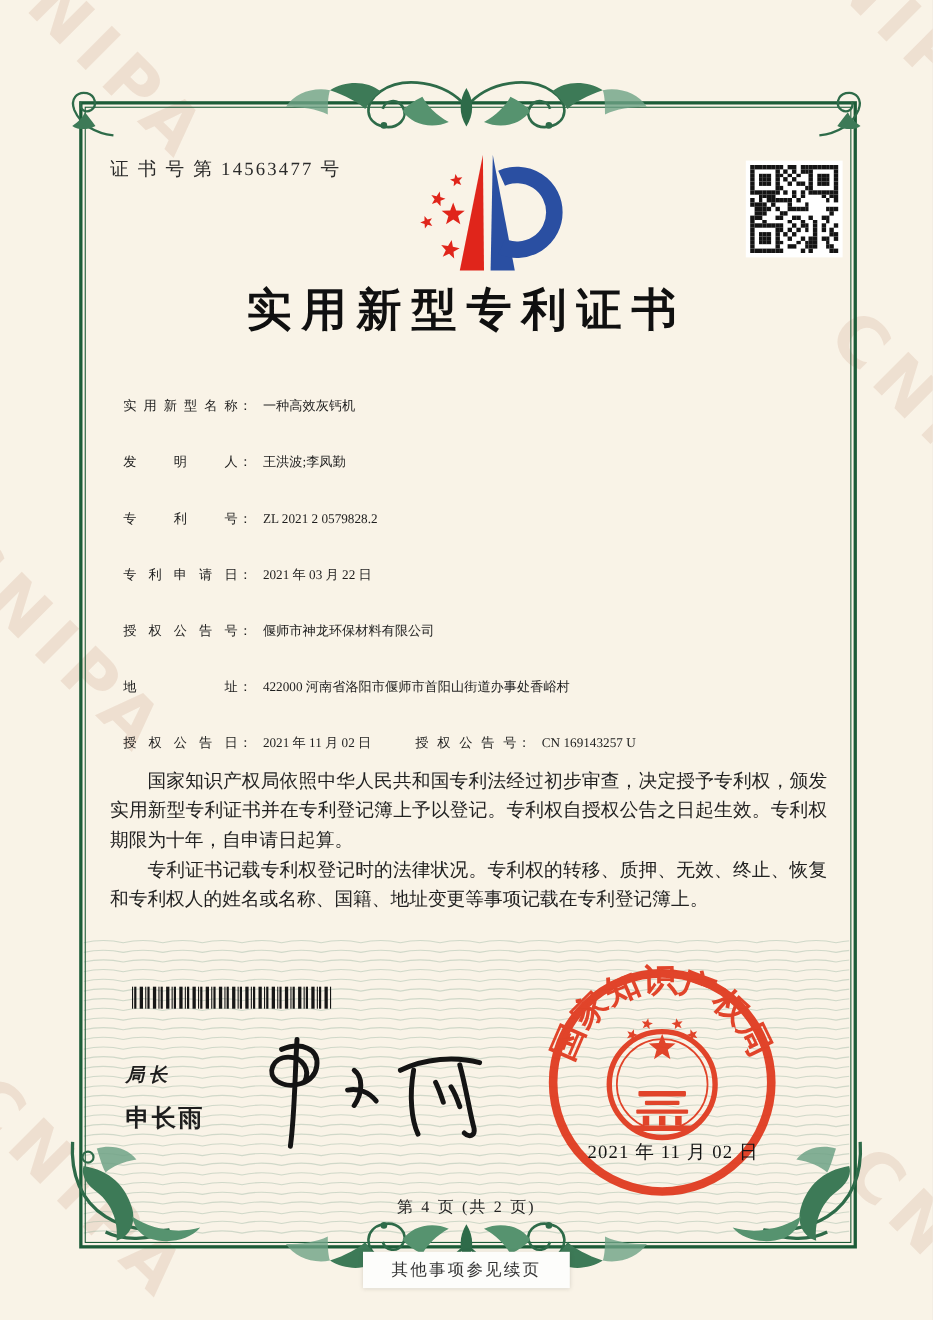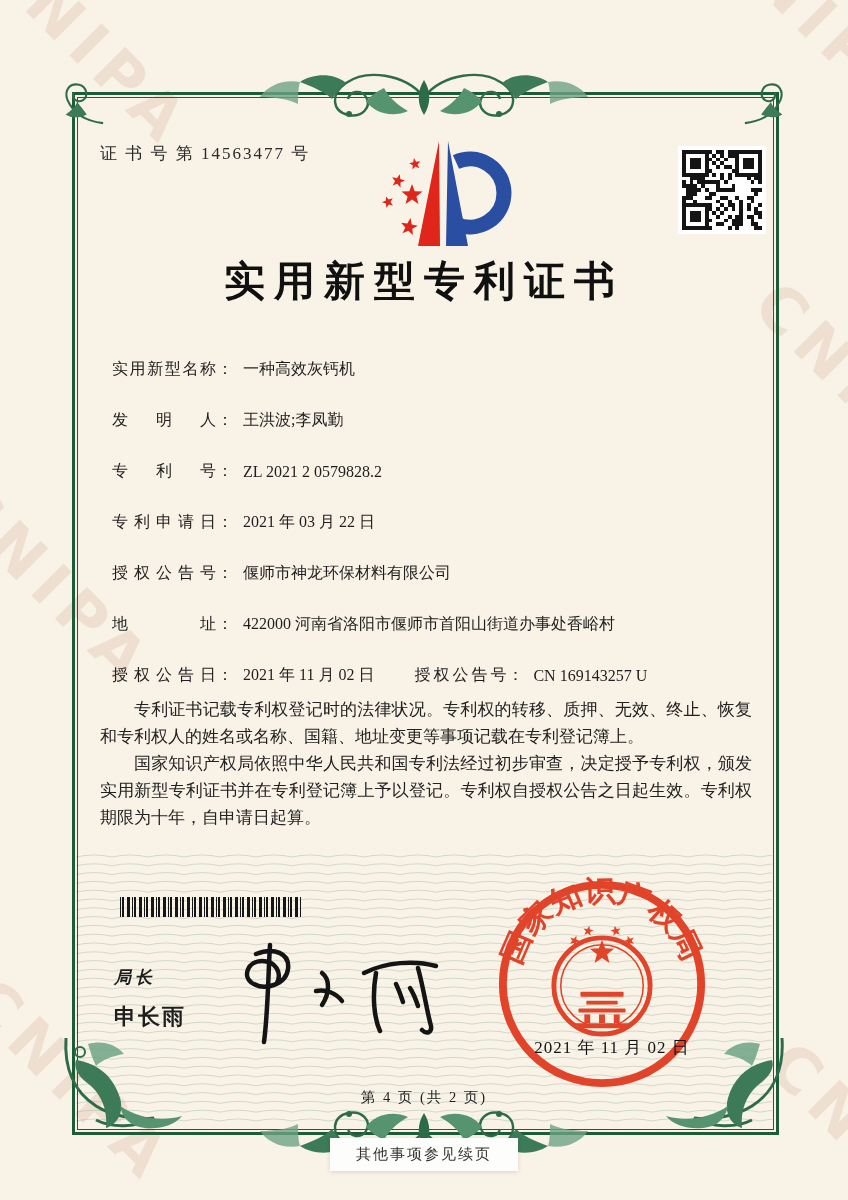--- a/index.html
+++ b/index.html
@@ -54,21 +54,21 @@
     display:grid; grid-template-columns:repeat(21,1fr); grid-template-rows:repeat(21,1fr);
   }
   .qr .m{background:#141414;}
 
   .title{
     position:absolute; left:0; top:254px; width:100%; z-index:4;
     text-align:center; font-size:41px; font-weight:700; letter-spacing:9px; color:#101010;
   }
 
   .fields{position:absolute; left:112px; top:344px; width:646px; z-index:4;}
-  .frow{display:flex; align-items:center; height:51px; font-size:16px;}
+  .frow{display:flex; align-items:center; height:51px; font-size:12px;}
   .flabel{display:inline-block; width:104px; text-align:justify; text-align-last:justify;}
   .fcolon{margin:0 10px 0 1px;}
   .fvalue{white-space:nowrap;}
   .fpair2{margin-left:40px; display:flex; align-items:center;}
   .fpair2 .flabel{width:92px;}
 
   .body-text{
     position:absolute; left:100px; top:696px; width:652px; z-index:4;
     font-size:17px; line-height:27px; text-align:justify; color:#222;
   }
@@ -688,22 +688,22 @@
         <span class="fvalue">2021 年 11 月 02 日</span>
       <span class="fpair2">
         <span class="flabel">授权公告号</span>
           <span class="fcolon">：</span>
           <span class="fvalue">CN 169143257 U</span>
       </span>
     </div>
   </div>
 
   <div class="body-text">
+    <p>国家知识产权局依照中华人民共和国专利法经过初步审查，决定授予专利权，颁发实用新型专利证书并在专利登记簿上予以登记。专利权自授权公告之日起生效。专利权期限为十年，自申请日起算。</p>
     <p>专利证书记载专利权登记时的法律状况。专利权的转移、质押、无效、终止、恢复和专利权人的姓名或名称、国籍、地址变更等事项记载在专利登记簿上。</p>
-    <p>国家知识产权局依照中华人民共和国专利法经过初步审查，决定授予专利权，颁发实用新型专利证书并在专利登记簿上予以登记。专利权自授权公告之日起生效。专利权期限为十年，自申请日起算。</p>
   </div>
 
   <div class="barcode" id="barcode">
       <span class="b" style="width: 1px; margin-right: 1px;"></span>
       <span class="b" style="width: 2px; margin-right: 3px;"></span>
       <span class="b" style="width: 3px; margin-right: 2px;"></span>
       <span class="b" style="width: 1px; margin-right: 1px;"></span>
       <span class="b" style="width: 2px; margin-right: 3px;"></span>
       <span class="b" style="width: 3px; margin-right: 2px;"></span>
       <span class="b" style="width: 1px; margin-right: 1px;"></span>

